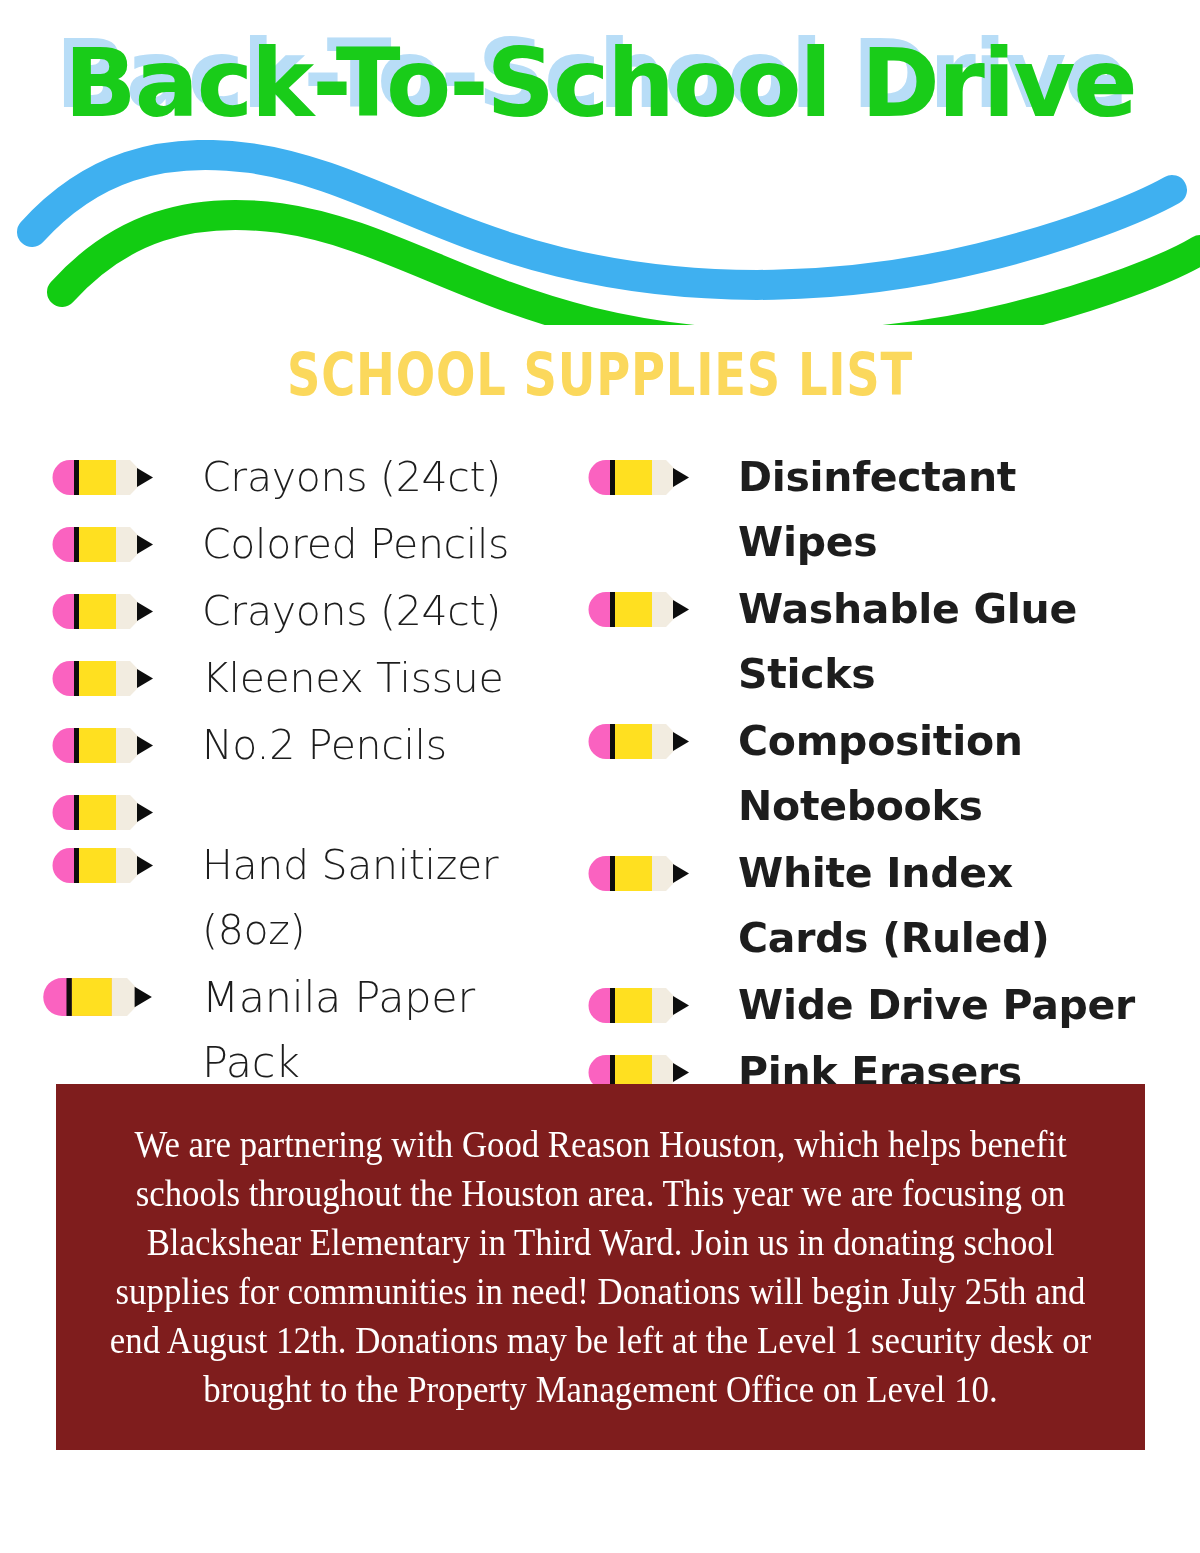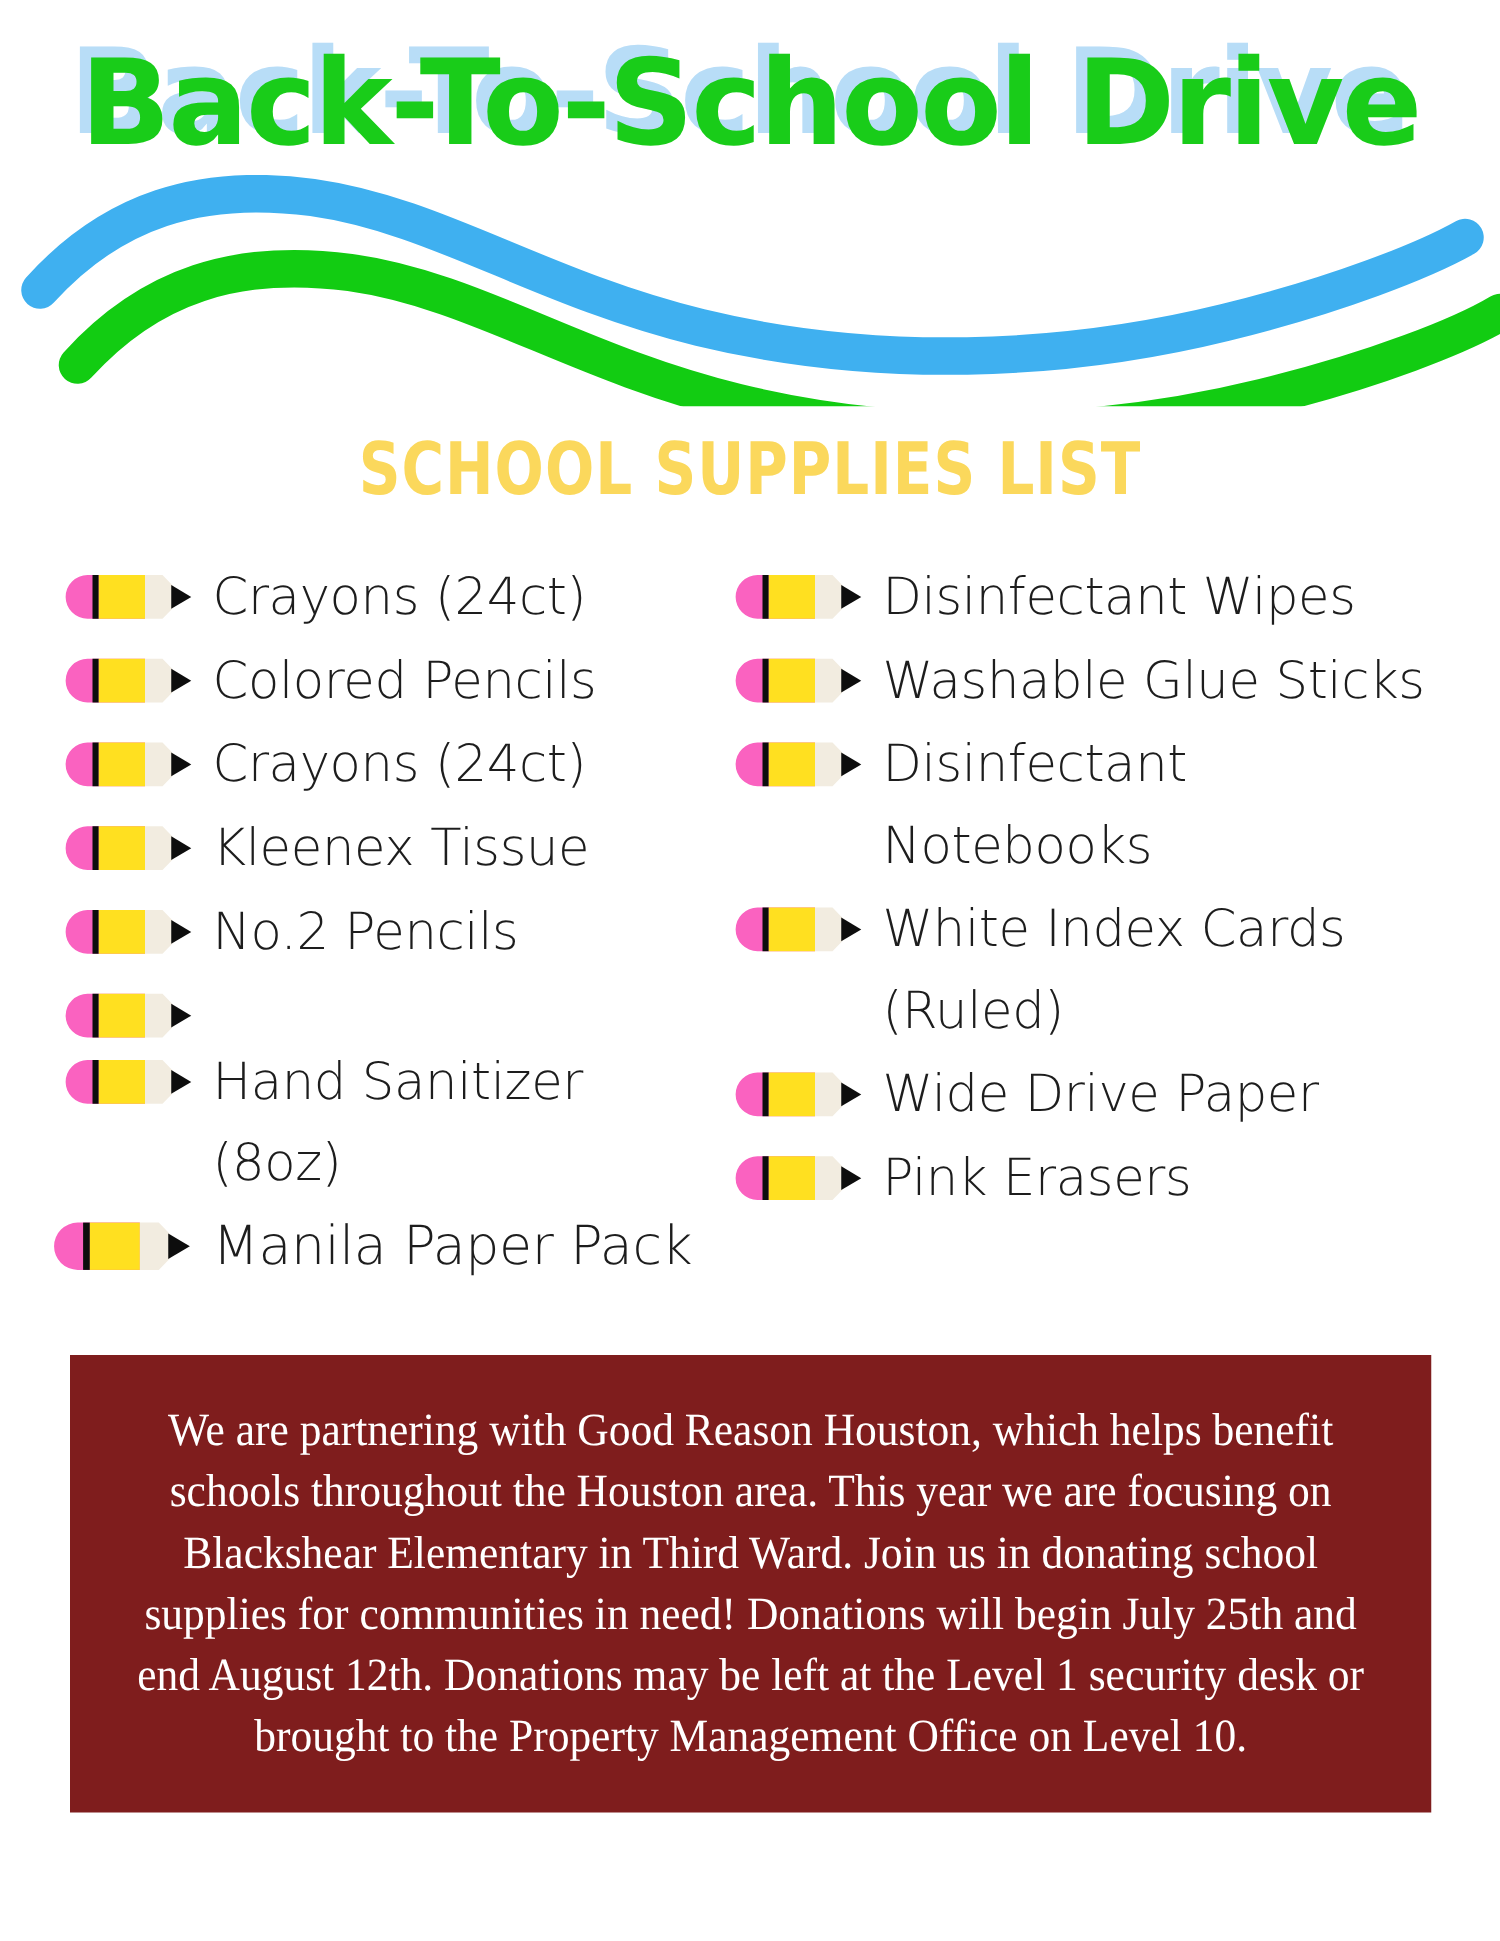--- a/index.html
+++ b/index.html
@@ -83,32 +83,33 @@
     position: absolute;
     top: 0;
   }
   .col-left  { left: 52px;  width: 520px; }
   .col-right { left: 588px; width: 560px; }
 
   .supply-item {
     display: flex;
     align-items: flex-start;
     margin-bottom: 2px;
+    gap: 32px;
   }
   .supply-label {
     font-family: "DejaVu Sans", sans-serif;
     font-weight: 300;
     font-size: 41px;
     line-height: 65px;
     color: #1d1d1d;
     letter-spacing: -0.3px;
     padding-left: 12px;
     max-width: 430px;
   }
-  .col-right .supply-label { max-width: 455px; }
+  .col-right .supply-label { max-width: 455px; font-weight: bold; }
 
   
   .pencil {
     flex: 0 0 auto;
     width: 106px;
     height: 37px;
     margin-top: 14px;
     display: block;
   }
   .supply-item.big .pencil { width: 116px; height: 40px; margin-top: 12px; }
@@ -270,21 +271,21 @@
     </div>
 
     <div class="supply-item">
       <svg class="pencil" viewBox="0 0 106 37">
         <path d="M18 1 H64 V36 H18 A17.5 17.5 0 0 1 18 1 Z" fill="#fa62c0"></path>
         <rect x="22" y="1" width="5" height="35" fill="#0d0d0d"></rect>
         <rect x="27" y="1" width="37" height="35" fill="#ffe020"></rect>
         <path d="M64 1 H78 L95 18.5 L78 36 H64 Z" fill="#f2ece0"></path>
         <path d="M85 9 L101 18.5 L85 28 Z" fill="#0d0d0d"></path>
       </svg>
-      <div class="supply-label">Disinfectant Notebooks</div>
+      <div class="supply-label">Composition Notebooks</div>
     </div>
 
 
     <div class="supply-item">
       <svg class="pencil" viewBox="0 0 106 37">
         <path d="M18 1 H64 V36 H18 A17.5 17.5 0 0 1 18 1 Z" fill="#fa62c0"></path>
         <rect x="22" y="1" width="5" height="35" fill="#0d0d0d"></rect>
         <rect x="27" y="1" width="37" height="35" fill="#ffe020"></rect>
         <path d="M64 1 H78 L95 18.5 L78 36 H64 Z" fill="#f2ece0"></path>
         <path d="M85 9 L101 18.5 L85 28 Z" fill="#0d0d0d"></path>

